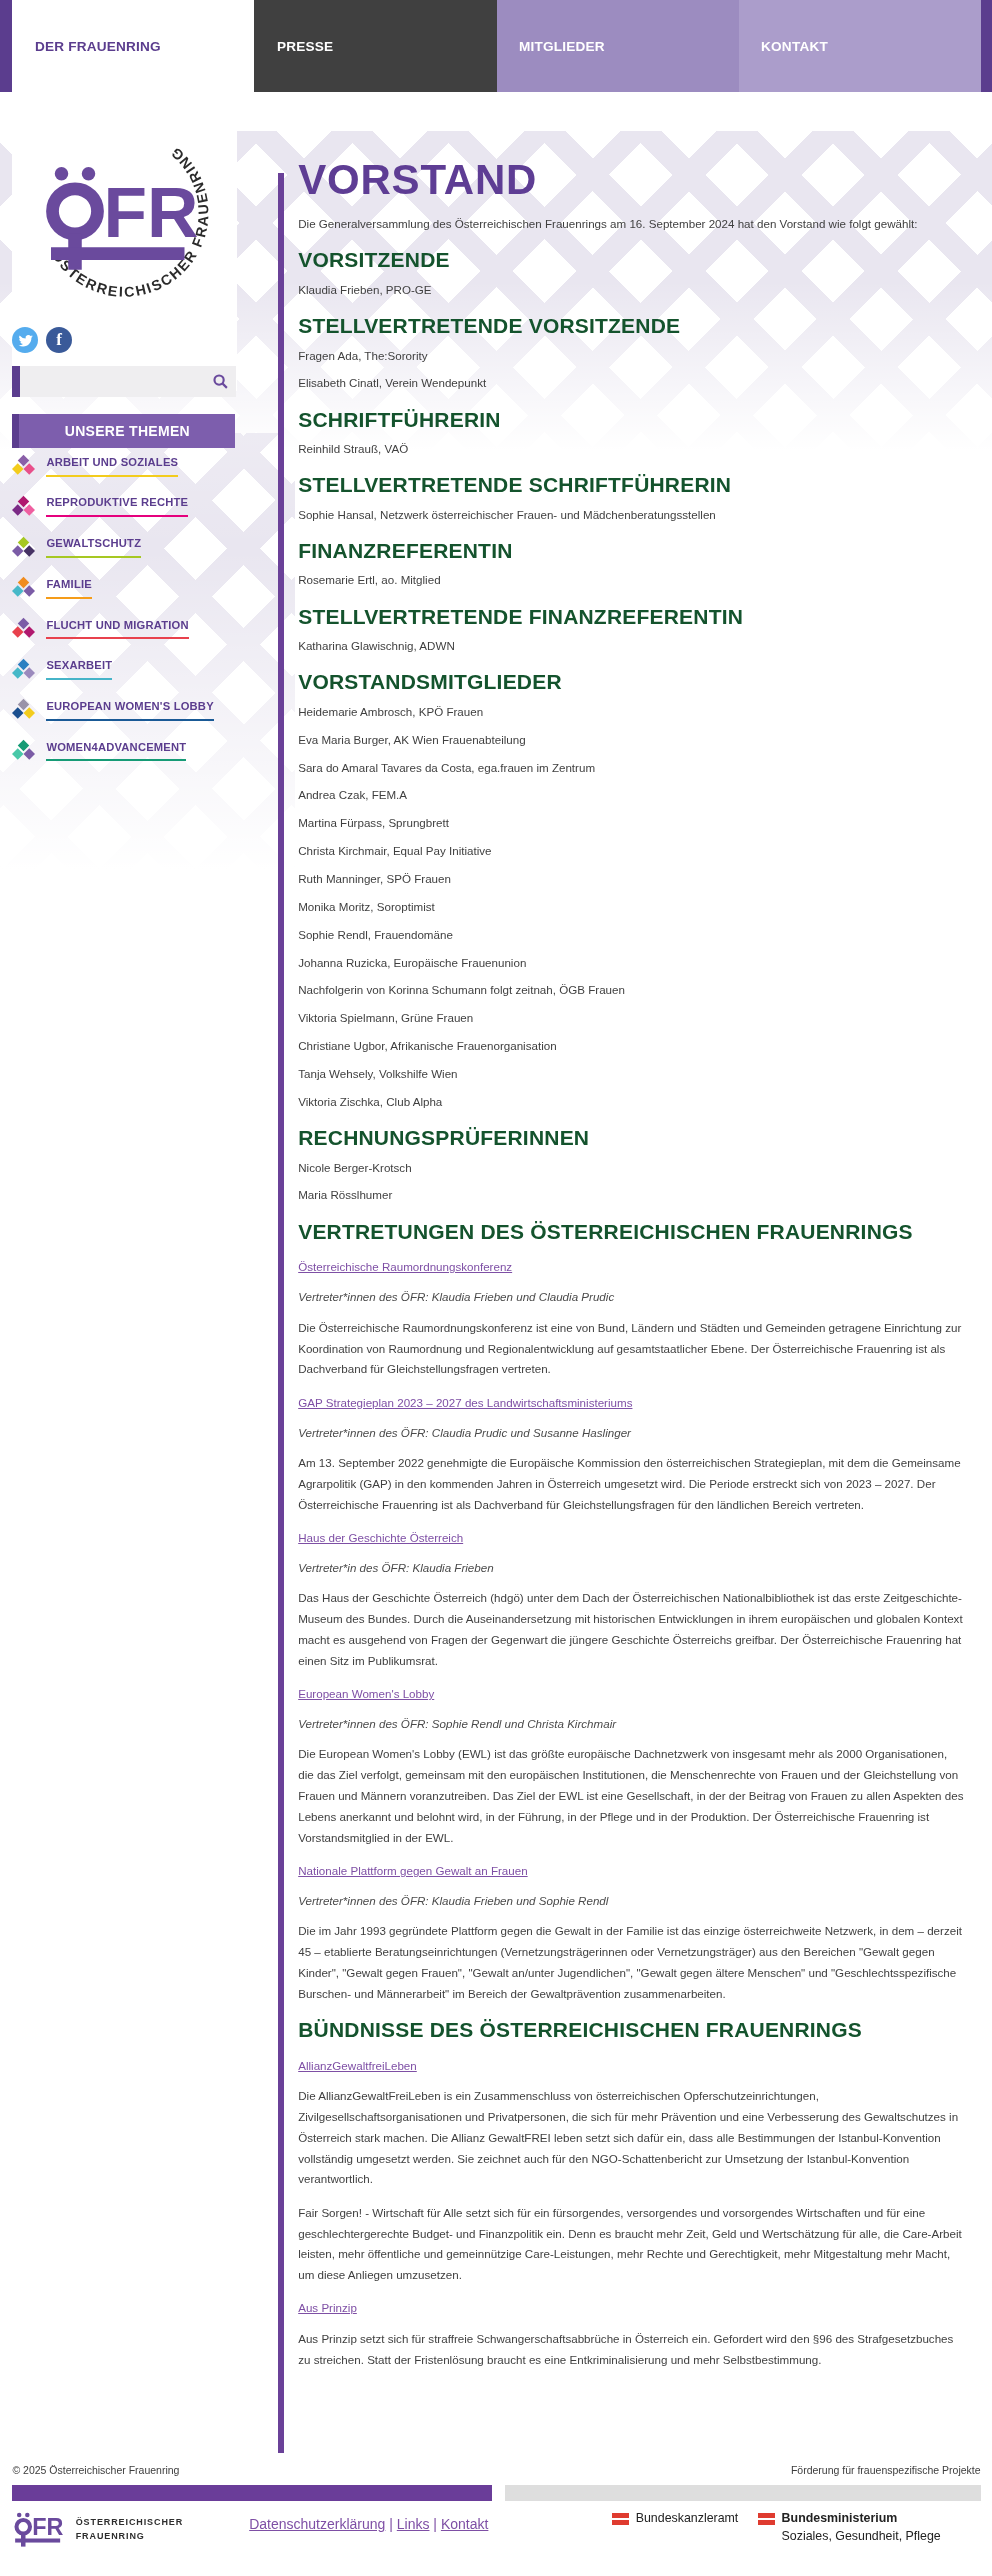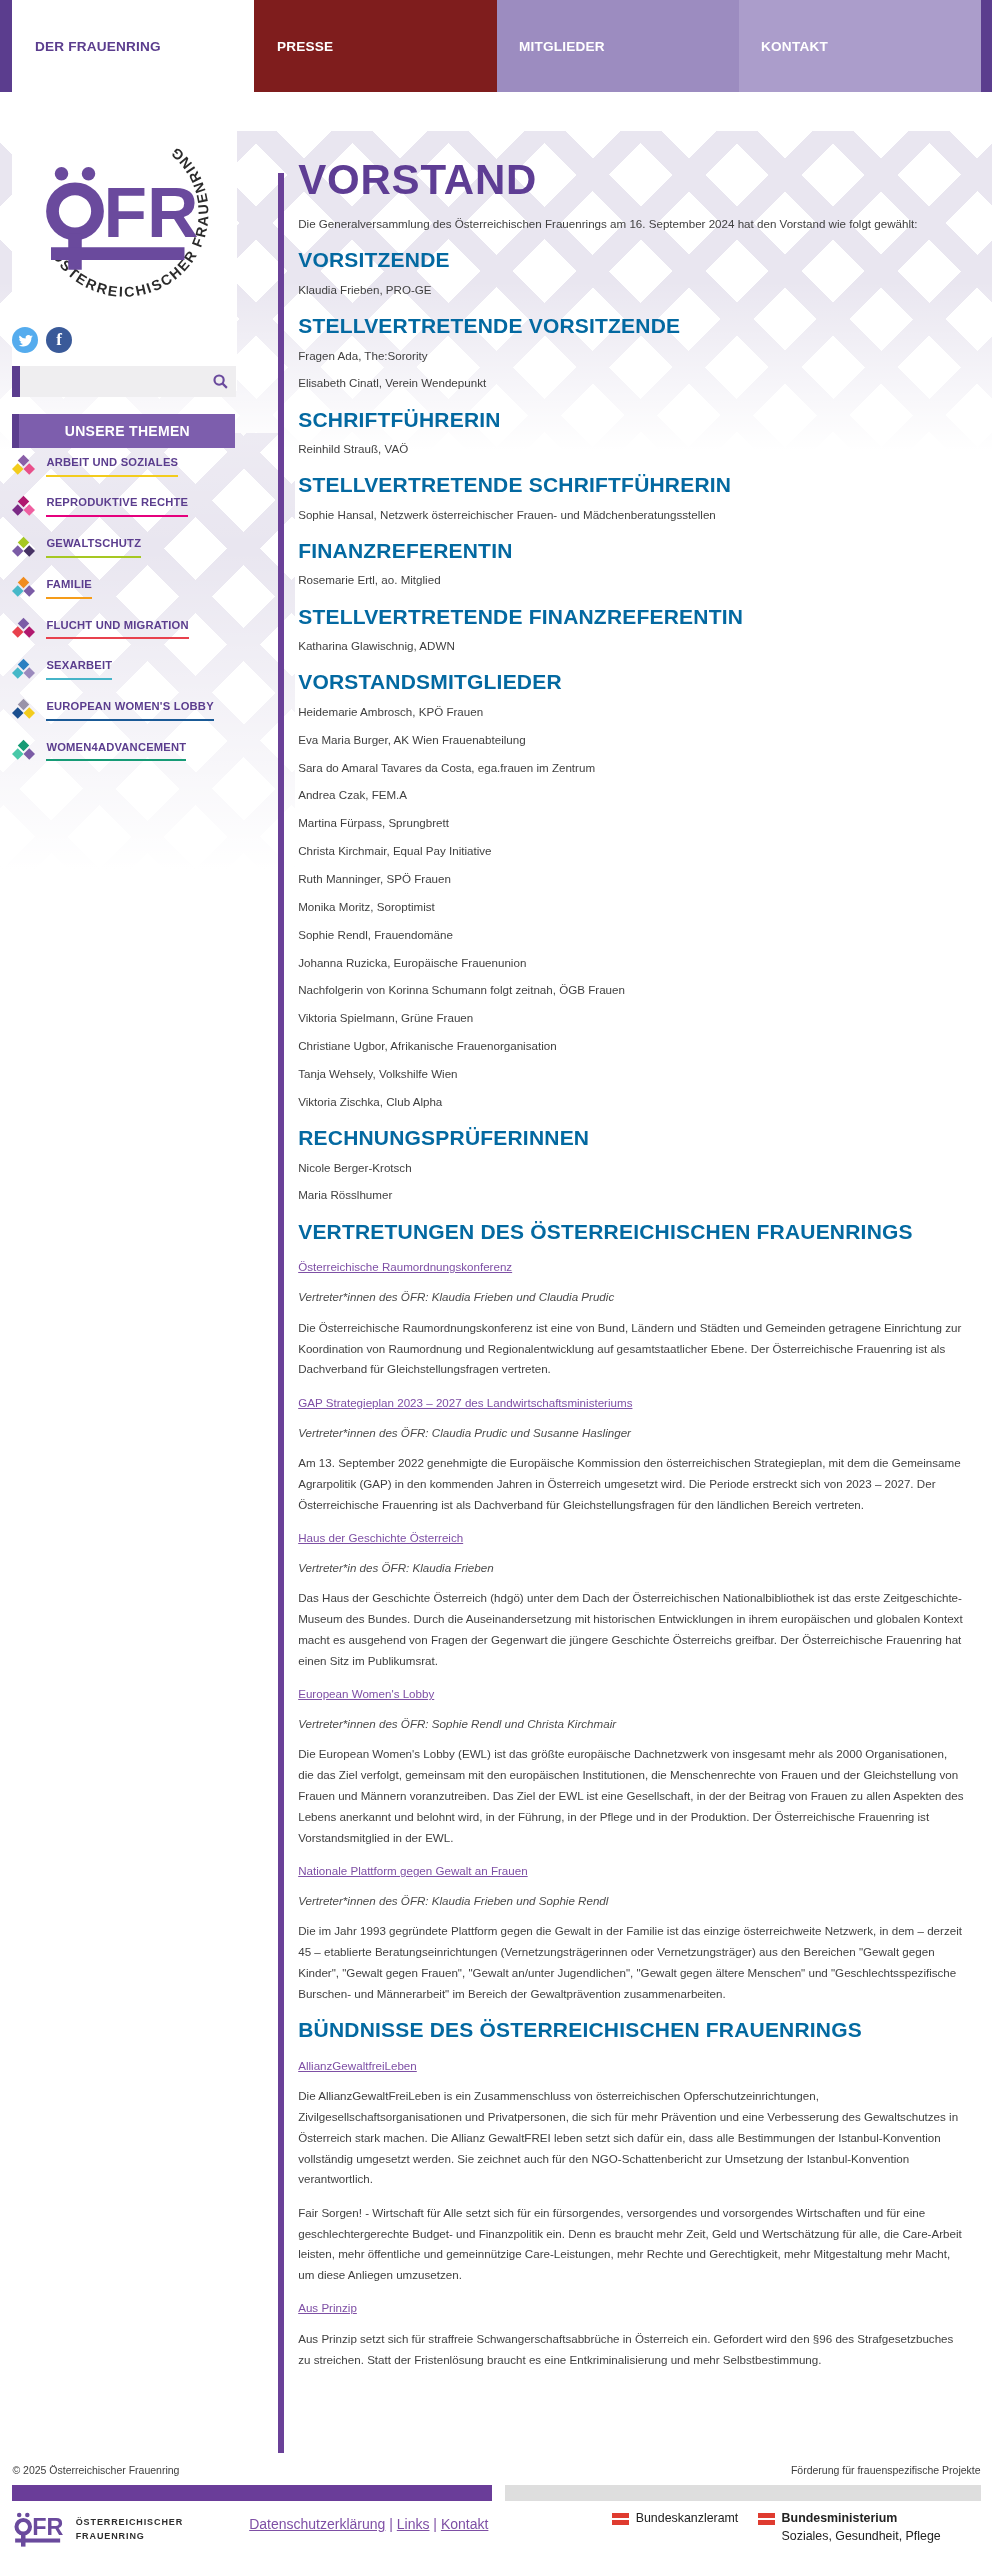--- a/index.html
+++ b/index.html
@@ -4,21 +4,21 @@
 <style>
   html,body{margin:0;padding:0;background:#fff;}
   body{width:993px;font-family:"Liberation Sans","DejaVu Sans",sans-serif;color:#3f3f3f;}
 
   
   .topnav{display:flex;height:92px;justify-content:space-between;}
   .nav-edge{width:12.4px;background:#5b3d8e;flex:0 0 12.4px;}
   #nav-tabs{display:flex;flex:1;}
   .tab{flex:1;display:flex;align-items:center;padding-left:22.5px;font-size:13.6px;
        font-weight:bold;letter-spacing:0.2px;color:#fff;cursor:pointer;}
-  .tab.t1{background:#7f1d1d;} .tab.t2{background:#9c8cc0;} .tab.t3{background:#ab9dcb;}
+  .tab.t1{background:#404040;} .tab.t2{background:#9c8cc0;} .tab.t3{background:#ab9dcb;}
   .tab.active{background:#fff;color:#5b3d8e;}
 
   
   .page{position:relative;display:flex;min-height:2361px;background:#fff;}
   .lattice{position:absolute;left:0;right:0;pointer-events:none;
     background-image:
       linear-gradient(to bottom, rgba(255,255,255,0) 45%, #fff 96%),
       repeating-linear-gradient(45deg,  #e9e6f0 0 23px, rgba(255,255,255,0) 23px 68px),
       repeating-linear-gradient(-45deg, #e9e6f0 0 23px, rgba(255,255,255,0) 23px 68px);}
   .lattice.band-top{top:39px;height:333px;}
@@ -48,21 +48,21 @@
   .theme-label{font-size:11.2px;font-weight:bold;color:#5b3d8e;letter-spacing:0.2px;
     padding-bottom:5.4px;border-bottom:2.3px solid transparent;display:inline-block;line-height:1.2;}
 
   
   .divider{flex:0 0 6.2px;background:#6a4198;margin-top:81px;position:relative;z-index:1;}
 
   
   main{flex:1;position:relative;z-index:1;padding:0 28px 47px 14px;box-sizing:border-box;}
   h1{font-size:42px;line-height:1.1;color:#5e3d94;font-weight:bold;letter-spacing:0.8px;margin:65px 0 11px;}
   .intro{margin:0 0 3.1px;}
-  h2{font-size:21px;line-height:1.25;color:#0369a1;font-weight:bold;margin:12.4px 0 6.2px;letter-spacing:0.2px;}
+  h2{font-size:21px;line-height:1.25;color:#14532d;font-weight:bold;margin:12.4px 0 6.2px;letter-spacing:0.2px;}
   main p{font-size:11.6px;line-height:1.8;margin:0;}
   p.member{margin:0 0 7px;}
   p.sub-link-row{margin:12.4px 0 9.3px;}
   a.sub-link{color:#7e4fa5;text-decoration:underline;font-size:11.6px;cursor:pointer;}
   p.rep{font-style:italic;color:#4a4a4a;margin:0 0 9.3px;}
   p.body-text{margin:0 0 12.4px;}
 
   
   footer{padding:0 12.4px 7.8px;}
   .foot-row1{display:flex;justify-content:space-between;align-items:center;

